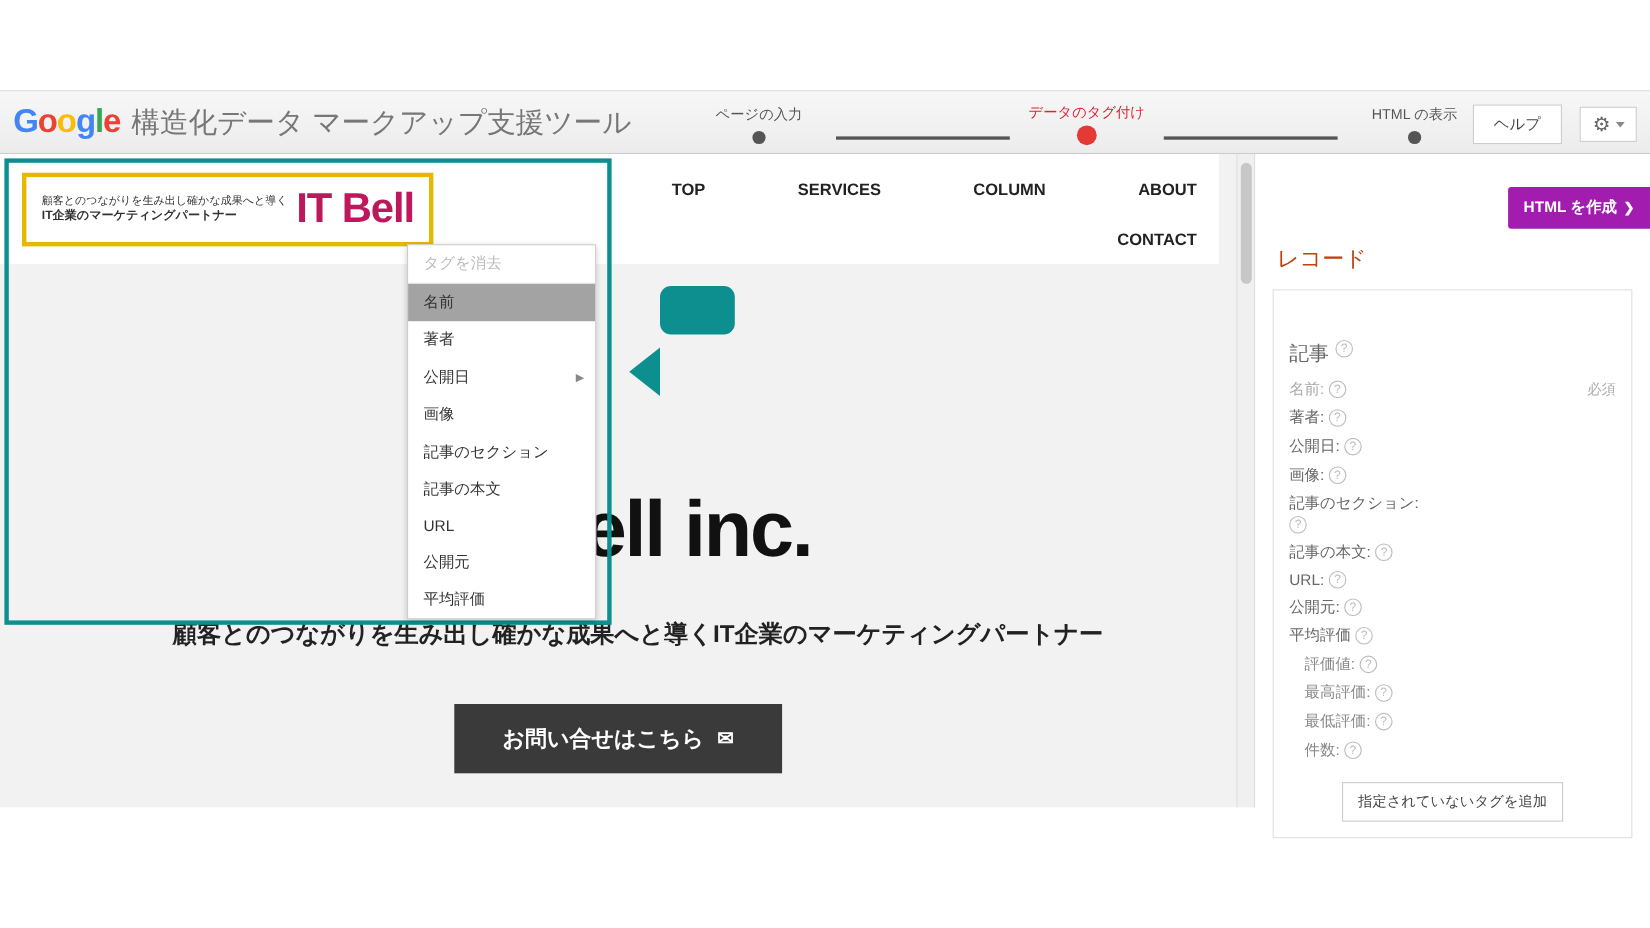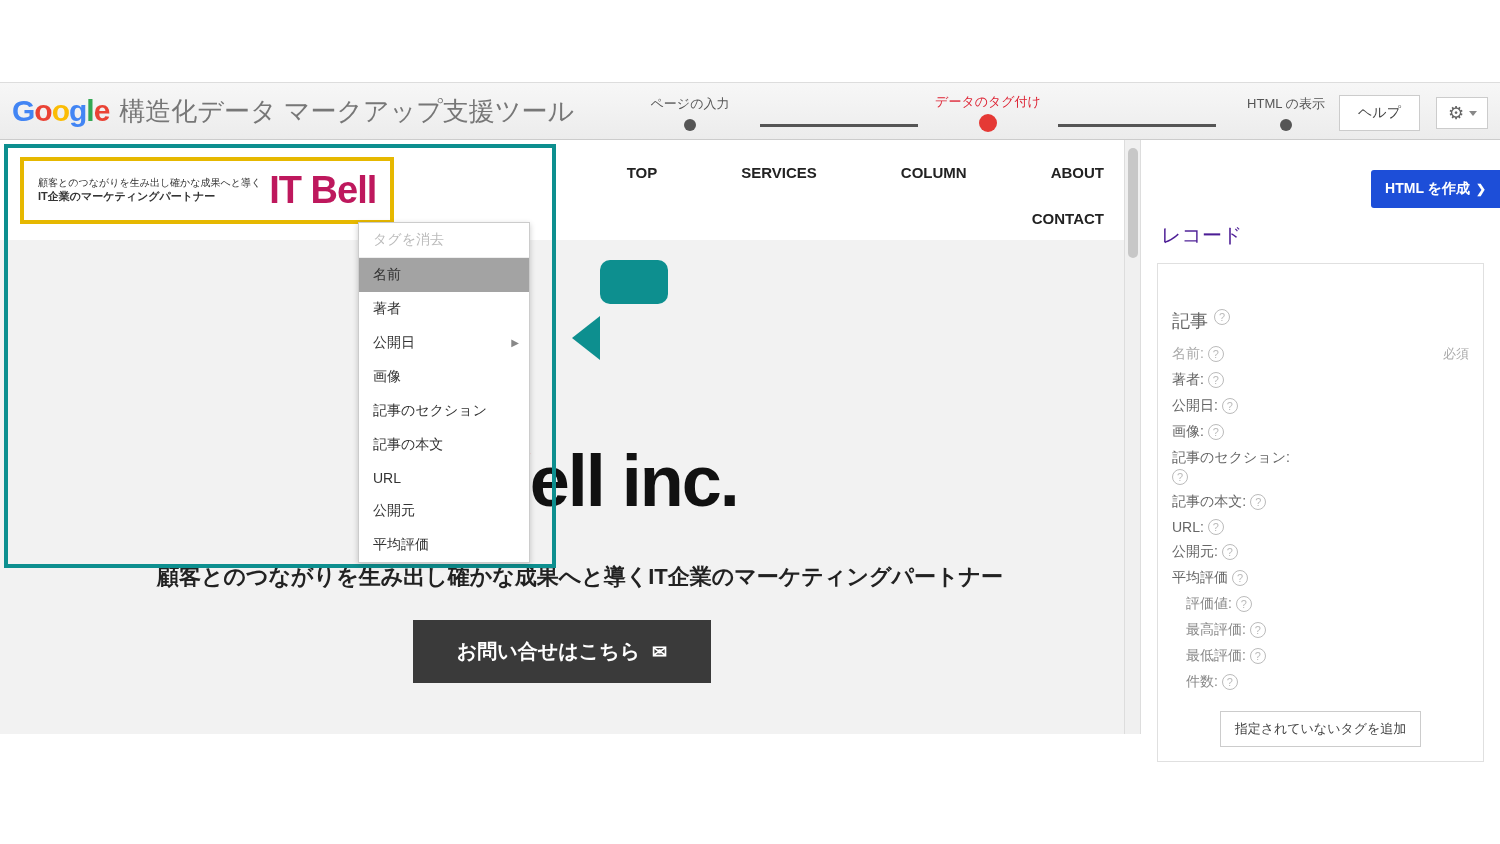--- a/index.html
+++ b/index.html
@@ -25,49 +25,49 @@
   .caret { width: 0; height: 0; border-left: 4px solid transparent; border-right: 4px solid transparent; border-top: 5px solid #888; }
 
   
   .main { position: absolute; top: 140px; left: 0; right: 0; bottom: 110px; display: flex; }
   .preview { flex: 1; background: #f2f2f2; position: relative; overflow: hidden; }
   .scrollbar-v { width: 16px; background: #f0f0f0; border-left: 1px solid #ddd; position: relative; }
   .scroll-thumb { position: absolute; top: 8px; left: 3px; width: 10px; height: 110px; background: #c7c7c7; border-radius: 5px; }
   .sidebar { width: 360px; background: #fff; border-left: 1px solid #ddd; position: relative; padding: 18px 0 0 0; }
 
   
-  .site-header { position: absolute; top: 0; left: 0; right: 0; height: 100px; background: #fff; display: flex; align-items: center; padding: 0 20px; }
+  .site-header { position: absolute; top: 0; left: 0; right: 16px; height: 100px; background: #fff; display: flex; align-items: center; padding: 0 20px; }
   .highlight-box { position: absolute; top: 4px; left: 4px; width: 552px; height: 424px; border: 4px solid #0d8f8f; z-index: 5; pointer-events: none; }
   .logo-box { border: 4px solid #e6b800; padding: 8px 14px; display: flex; align-items: center; background: #fff; }
   .logo-small { font-size: 10px; color: #333; line-height: 1.3; margin-right: 8px; }
   .logo-small .b { font-weight: bold; font-size: 11px; }
   .logo-big { font-size: 38px; font-weight: 900; color: #be185d; letter-spacing: -1px; }
   .nav { position: absolute; top: 24px; right: 20px; display: flex; gap: 84px; font-size: 15px; font-weight: bold; color: #222; }
   .nav2 { position: absolute; top: 70px; right: 20px; font-size: 15px; font-weight: bold; color: #222; }
 
-  .context-menu { position: absolute; top: 82px; left: 358px; width: 172px; background: #fff; border: 1px solid #ccc; box-shadow: 0 2px 6px rgba(0,0,0,.2); z-index: 10; }
+  .context-menu { position: absolute; top: 82px; left: 370px; width: 172px; background: #fff; border: 1px solid #ccc; box-shadow: 0 2px 6px rgba(0,0,0,.2); z-index: 10; }
   .cm-item { padding: 8px 14px; font-size: 14px; color: #333; cursor: pointer; position: relative; }
   .cm-item.disabled { color: #bbb; border-bottom: 1px solid #eee; }
   .cm-item.hover { background: #a3a3a3; }
   .cm-item .arrow { position: absolute; right: 10px; top: 11px; font-size: 10px; color: #888; }
 
   .callout { position: absolute; top: 120px; left: 600px; background: #0d8f8f; color: #fff; padding: 22px 34px; border-radius: 10px; font-size: 26px; font-weight: bold; line-height: 1.5; z-index: 8; }
   .callout::before { content: ""; position: absolute; left: -28px; top: 56px; width: 0; height: 0; border-top: 22px solid transparent; border-bottom: 22px solid transparent; border-right: 28px solid #0d8f8f; }
 
   .hero { position: absolute; top: 300px; left: 0; right: 0; text-align: center; }
   .hero-logo { font-size: 72px; font-weight: 900; color: #111; letter-spacing: -2px; position: relative; display: inline-block; }
   .hero-logo .dot { color: #e53935; font-size: 50px; position: relative; top: -36px; }
   .hero-sub { margin-top: 40px; font-size: 22px; font-weight: bold; color: #222; padding-left: 36px; }
-  .cta { margin-top: 28px; display: inline-flex; align-items: center; gap: 12px; background: #3a3a3a; color: #fff; padding: 18px 44px; font-size: 20px; font-weight: bold; cursor: pointer; }
+  .cta { margin-top: 48px; display: inline-flex; align-items: center; gap: 12px; background: #3a3a3a; color: #fff; padding: 18px 44px; font-size: 20px; font-weight: bold; cursor: pointer; }
   .cta-icon::before { content: "✉"; font-size: 18px; }
 
   
-  .create-btn { position: absolute; top: 30px; right: 0; background: #1d4ed8; color: #fff; padding: 10px 14px; font-size: 14px; font-weight: bold; display: flex; align-items: center; gap: 6px; cursor: pointer; border-radius: 3px 0 0 3px; }
+  .create-btn { position: absolute; top: 30px; right: 0; background: #a21caf; color: #fff; padding: 10px 14px; font-size: 14px; font-weight: bold; display: flex; align-items: center; gap: 6px; cursor: pointer; border-radius: 3px 0 0 3px; }
   .create-btn .chev { font-size: 12px; }
-  .side-title { font-size: 20px; color: #4c1d95; padding: 64px 20px 14px 20px; }
+  .side-title { font-size: 20px; color: #c2410c; padding: 64px 20px 14px 20px; }
   .record { border: 1px solid #e0e0e0; margin: 0 16px; padding: 14px 14px; }
   .rec-head { font-size: 18px; color: #666; margin-bottom: 12px; display: flex; align-items: flex-start; gap: 6px; margin-top: 31px; }
   .q { display: inline-flex; width: 16px; height: 16px; border: 1px solid #bbb; border-radius: 50%; font-size: 11px; color: #bbb; align-items: center; justify-content: center; }
   .field { font-size: 14px; color: #666; margin: 8px 0; display: flex; align-items: center; gap: 4px; }
   .field .req { margin-left: auto; color: #aaa; font-size: 13px; }
   .field.sub { padding-left: 14px; color: #888; }
   .field .lbl.link { color: #888; }
   .field.first .lbl { color: #aaa; }
   .add-tag { margin: 20px auto 0 auto; display: block; background: #fff; border: 1px solid #ccc; padding: 8px 14px; font-size: 13px; color: #444; cursor: pointer; }
 </style>

